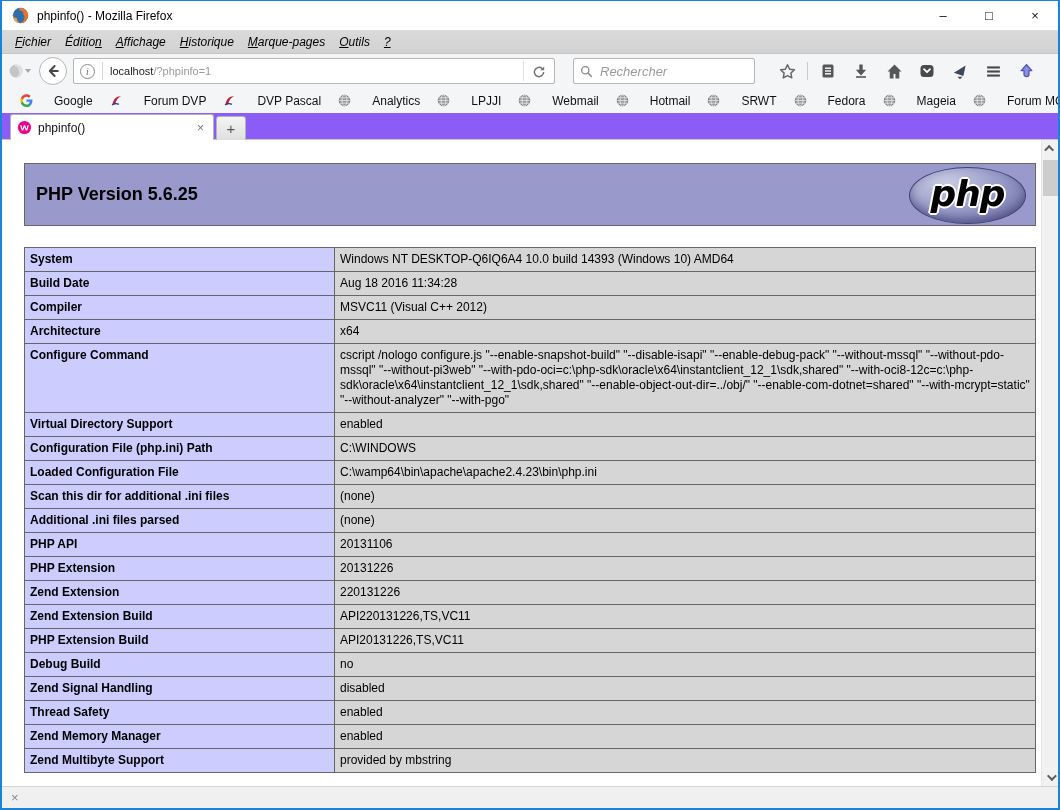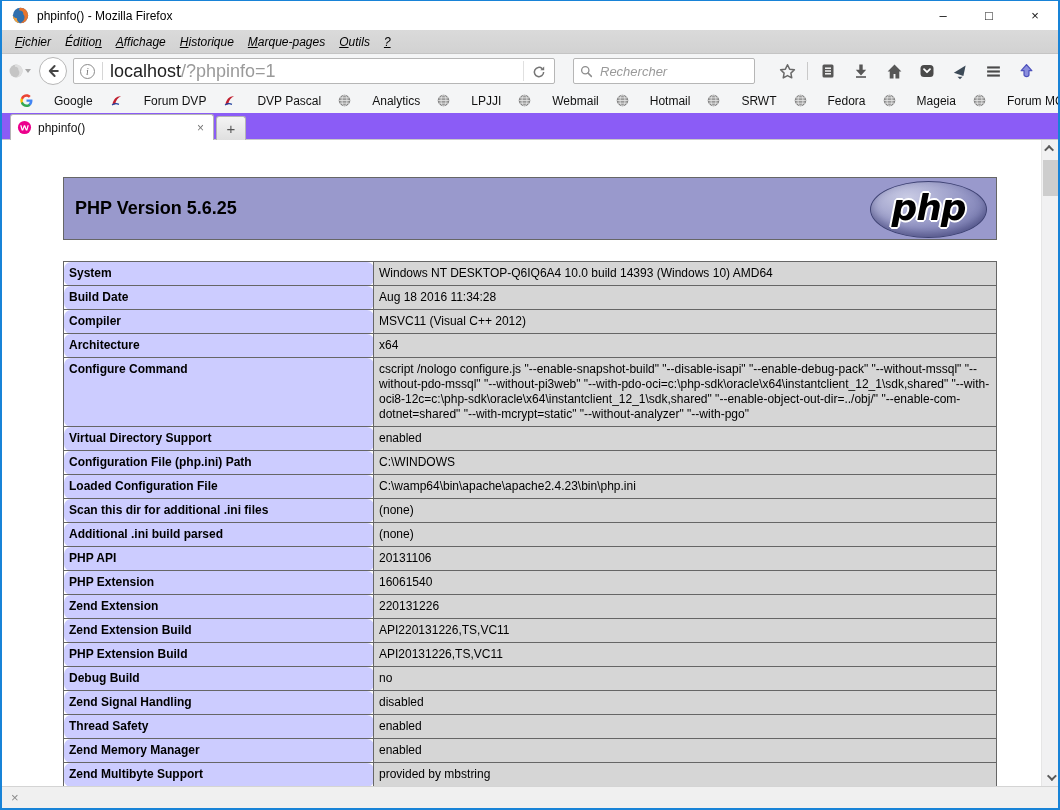--- a/index.html
+++ b/index.html
@@ -31,21 +31,21 @@
   .session-btn { display:flex; align-items:center; gap:1px; margin-right:4px; opacity:.85; }
   .caret-down { width:0; height:0; border-left:3px solid transparent; border-right:3px solid transparent; border-top:4px solid #9a9a9a; }
   .back-btn { width:28px; height:28px; border:1px solid #b7b7b7; border-radius:50%; background:#fff;
               display:flex; align-items:center; justify-content:center; margin-right:2px; z-index:2; }
   .urlbar { flex:1 1 auto; max-width:482px; height:26px; background:#fff; border:1px solid #b6b6b6; border-radius:2px;
             display:flex; align-items:center; padding:0 4px 0 6px; }
   .info-badge { width:15px; height:15px; border:1px solid #8b8b8b; border-radius:50%; color:#6e6e6e;
                 font-size:10px; font-style:italic; font-family:"Liberation Serif",serif;
                 display:flex; align-items:center; justify-content:center; flex:0 0 auto; }
   .url-sep { width:1px; height:18px; background:#d6d6d6; margin:0 7px; }
-  .url-text { font-size:18px; white-space:nowrap; overflow:hidden; flex:1 1 auto; }
+  .url-text { font-size:11px; white-space:nowrap; overflow:hidden; flex:1 1 auto; }
   .url-host { color:#222; }
   .url-path { color:#9a9a9a; }
   .reload-btn { border-left:1px solid #e0e0e0; padding:4px 4px 2px 8px; display:flex; align-items:center; }
   .searchbar { width:182px; height:26px; background:#fff; border:1px solid #b6b6b6; border-radius:2px;
                display:flex; align-items:center; padding:0 6px; margin-left:14px; flex:0 0 auto; }
   .search-ph { font-size:13px; font-style:italic; color:#9a9a9a; margin-left:7px; }
   .nav-icons { display:flex; align-items:center; margin-left:8px; flex:0 0 auto; }
   .nav-icon-btn { width:26px; height:26px; display:flex; align-items:center; justify-content:center; margin-left:7px; }
   .toolbar-sep { width:1px; height:18px; background:#c9c9c9; margin-left:7px; }
 
@@ -63,36 +63,36 @@
   .tab { width:204px; height:26px; background:#fff; border:1px solid #b5b5b5; border-bottom:none;
          border-radius:3px 3px 0 0; display:flex; align-items:center; padding:0 6px; margin-bottom:-1px; }
   .tab-label { font-size:12px; color:#111; margin-left:6px; flex:1 1 auto; }
   .tab-close { color:#777; font-size:12px; padding:0 3px; }
   .newtab-btn { width:30px; height:24px; background:linear-gradient(#f4f4f4,#dfdfdf); border:1px solid #b5b5b5;
                 border-bottom:none; border-radius:3px 3px 0 0; margin-left:2px; display:flex; align-items:center;
                 justify-content:center; font-size:15px; color:#555; margin-bottom:-1px; }
 
   
   .content { flex:1 1 auto; background:#fff; position:relative; overflow:hidden; }
-  .page { width:934px; margin:37px auto 0; padding-right:0; }
+  .page { width:1012px; margin:23px auto 0; padding-right:0; }
   .php-header { position:relative; background:#9999cc; border:1px solid #666; height:63px;
                 display:flex; align-items:center; margin-bottom:21px; }
   .php-header h1 { font-size:18px; font-weight:bold; color:#000; padding-left:11px; }
   .php-logo { position:absolute; right:9px; top:3px; width:117px; height:57px; border-radius:50%;
               background:radial-gradient(ellipse at 32% 28%, #c9cbe4 0%, #9193c3 55%, #62669e 100%);
               border:1px solid #3e4273; display:flex; align-items:center; justify-content:center;
               box-shadow: inset 0 -4px 8px rgba(40,40,90,.45); }
   .php-logo span { font-size:36px; font-weight:bold; font-style:italic; color:#000; line-height:1;
                    font-family:"DejaVu Sans", sans-serif; letter-spacing:-1px; padding-bottom:4px;
                    text-shadow:-2px 0 0 #fff, 2px 0 0 #fff, 0 -2px 0 #fff, 0 2px 0 #fff,
                                -1px -1px 0 #fff, 1px -1px 0 #fff, -1px 1px 0 #fff, 1px 1px 0 #fff; }
   table.info { width:100%; border-collapse:collapse; }
   table.info td { border:1px solid #666; font-size:12px; line-height:15px; padding:4px 5px; vertical-align:baseline;
                   word-break:break-word; }
-  td.cell-label { background:#ccccff; font-weight:bold; color:#000; width:310px;border-radius:7px; }
+  td.cell-label { background:#ccccff; font-weight:bold; color:#000; width:310px; }
   td.cell-value { background:#d6d6d6; color:#000; }
 
   
   .scrollbar { position:absolute; top:0; right:0; bottom:0; width:17px; background:#f1f1f2; border-left:1px solid #e6e6e6; }
   .sb-btn { height:17px; display:flex; align-items:center; justify-content:center; }
   .sb-thumb { position:absolute; top:20px; left:1px; width:15px; height:36px; background:#cdcdcd; }
   .sb-btn.bottom { position:absolute; bottom:0; left:0; right:0; }
   .chev { width:7px; height:7px; border-left:2px solid #5a5a5a; border-top:2px solid #5a5a5a; }
   .chev.up { transform:rotate(45deg) translateY(2px); }
   .chev.down { transform:rotate(225deg) translateY(2px); }
@@ -417,30 +417,30 @@
             </tr>
             <tr>
               <td class="cell-label">Loaded Configuration File</td>
               <td class="cell-value">C:\wamp64\bin\apache\apache2.4.23\bin\php.ini</td>
             </tr>
             <tr>
               <td class="cell-label">Scan this dir for additional .ini files</td>
               <td class="cell-value">(none)</td>
             </tr>
             <tr>
-              <td class="cell-label">Additional .ini build parsed</td>
+              <td class="cell-label">Additional .ini files parsed</td>
               <td class="cell-value">(none)</td>
             </tr>
             <tr>
               <td class="cell-label">PHP API</td>
               <td class="cell-value">20131106</td>
             </tr>
             <tr>
               <td class="cell-label">PHP Extension</td>
-              <td class="cell-value">16061540</td>
+              <td class="cell-value">20131226</td>
             </tr>
             <tr>
               <td class="cell-label">Zend Extension</td>
               <td class="cell-value">220131226</td>
             </tr>
             <tr>
               <td class="cell-label">Zend Extension Build</td>
               <td class="cell-value">API220131226,TS,VC11</td>
             </tr>
             <tr>

